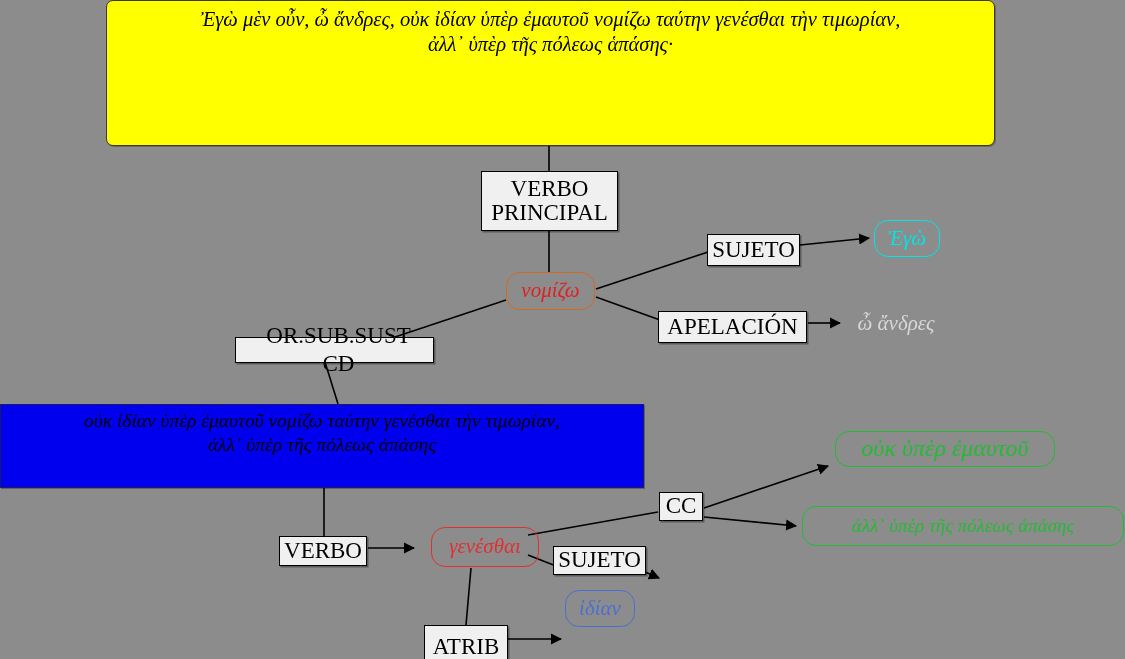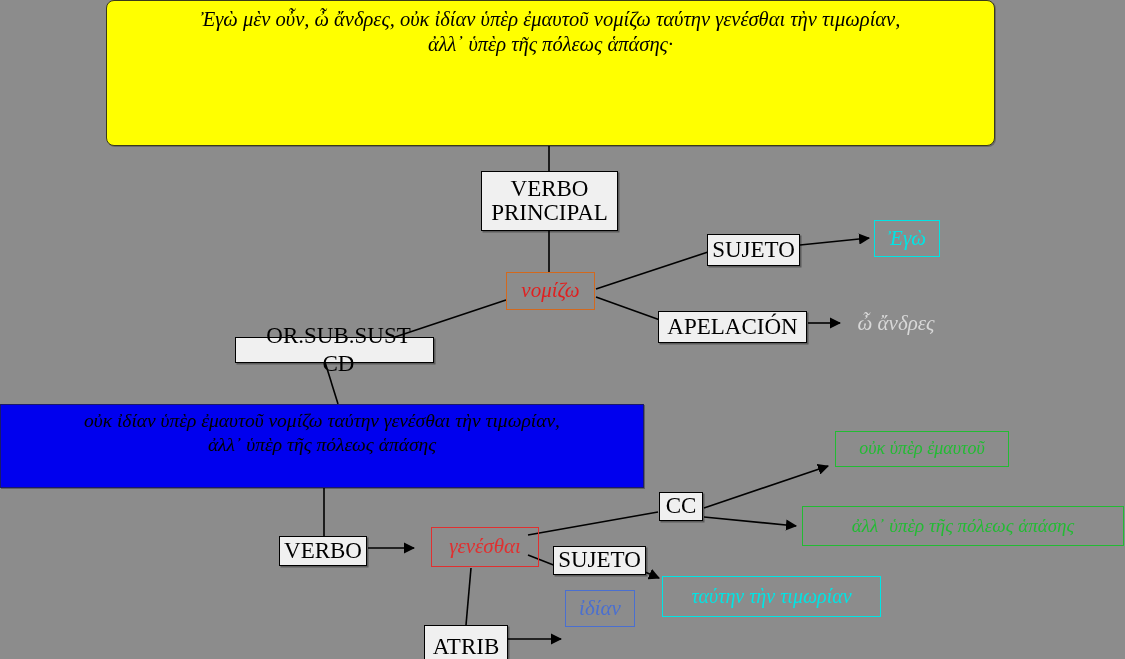--- a/index.html
+++ b/index.html
@@ -62,21 +62,21 @@
     border-radius: 0;
     color: #000000;
     font-size: 19.5px;
     font-style: italic;
     padding: 4px 10px 0 10px;
     align-items: flex-start;
     box-shadow: 1px 1px 0 rgba(0,0,0,0.3);
   }
   
   .chip {
-    border-radius: 0;
+    border-radius: 14px;
     font-size: 21px;
     font-style: italic;
     background: transparent;
     padding: 0 10px;
   }
   .chip-orange { border: 1.6px solid #d2691e; color: #e02020; }
   .chip-red    { border: 1.6px solid #e03030; color: #e03030; }
   .chip-cyan   { border: 1.6px solid #00e5e5; color: #00e5e5; }
   .chip-green  { border: 1.6px solid #22bb33; color: #22bb33; }
   .chip-blue   { border: 1.6px solid #4a6fd0; color: #4a6fd0; }
@@ -130,21 +130,21 @@
       <line x1="528" y1="555" x2="556" y2="566"></line>
 
       <line x1="645" y1="572" x2="659" y2="578" marker-end="url(#arrow)"></line>
 
       <line x1="471" y1="568" x2="466" y2="625"></line>
 
       <line x1="508" y1="639" x2="561" y2="639" marker-end="url(#arrow)"></line>
     </g>
   </svg>
 
-  <div class="node sentence-box" style="left:106px; top:0px; width:889px; height:146px;border-radius:8px;">Ἐγὼ μὲν οὖν, ὦ ἄνδρες, οὐκ ἰδίαν ὑπὲρ ἐμαυτοῦ νομίζω ταύτην γενέσθαι τὴν τιμωρίαν,
+  <div class="node sentence-box" style="left:106px; top:0px; width:889px; height:146px;">Ἐγὼ μὲν οὖν, ὦ ἄνδρες, οὐκ ἰδίαν ὑπὲρ ἐμαυτοῦ νομίζω ταύτην γενέσθαι τὴν τιμωρίαν,
 ἀλλ᾿ ὑπὲρ τῆς πόλεως ἁπάσης·</div>
 
   <div class="node func-label two-line" style="left:481px; top:171px; width:137px; height:60px;">VERBO
 PRINCIPAL</div>
 
   <div class="node chip chip-orange" style="left:506px; top:272px; width:89px; height:38px;">νομίζω</div>
 
   <div class="node func-label" style="left:707px; top:234px; width:93px; height:32px;">SUJETO</div>
 
   <div class="node chip chip-cyan" style="left:874px; top:220px; width:66px; height:37px;">Ἐγὼ</div>
@@ -157,25 +157,24 @@
 
   <div class="node clause-box" style="left:0px; top:404px; width:644px; height:84px;">οὐκ ἰδίαν ὑπὲρ ἐμαυτοῦ νομίζω ταύτην γενέσθαι τὴν τιμωρίαν,
 ἀλλ᾿ ὑπὲρ τῆς πόλεως ἁπάσης</div>
 
   <div class="node func-label" style="left:279px; top:536px; width:88px; height:30px;">VERBO</div>
 
   <div class="node chip chip-red" style="left:419px; top:527px; width:108px; height:40px;margin-left:12px;">γενέσθαι</div>
 
   <div class="node func-label" style="left:659px; top:492px; width:44px; height:29px;">CC</div>
 
-  <div class="node chip chip-green" style="left:835px; top:431px; width:174px; height:36px; font-size:18px;">οὐκ ὑπὲρ ἐμαυτοῦ</div>
+  <div class="node chip chip-green" style="left:835px; top:431px; width:220px; height:36px; font-size:24px;">οὐκ ὑπὲρ ἐμαυτοῦ</div>
 
   <div class="node chip chip-green" style="left:802px; top:506px; width:322px; height:40px; font-size:19px;">ἀλλ᾿ ὑπὲρ τῆς πόλεως ἁπάσης</div>
 
   <div class="node func-label" style="left:553px; top:546px; width:93px; height:29px;">SUJETO</div>
 
-  <div class="node chip chip-cyan" style="left:662px; top:576px; width:219px; height:41px; font-size:20px;">ταύτην τὴν τιμωρίαν</div>
 
   <div class="node func-label" style="left:424px; top:625px; width:84px; height:45px;">ATRIB</div>
 
   <div class="node chip chip-blue" style="left:565px; top:590px; width:70px; height:37px;">ἰδίαν</div>
 
 </div>
 
 </body></html>

